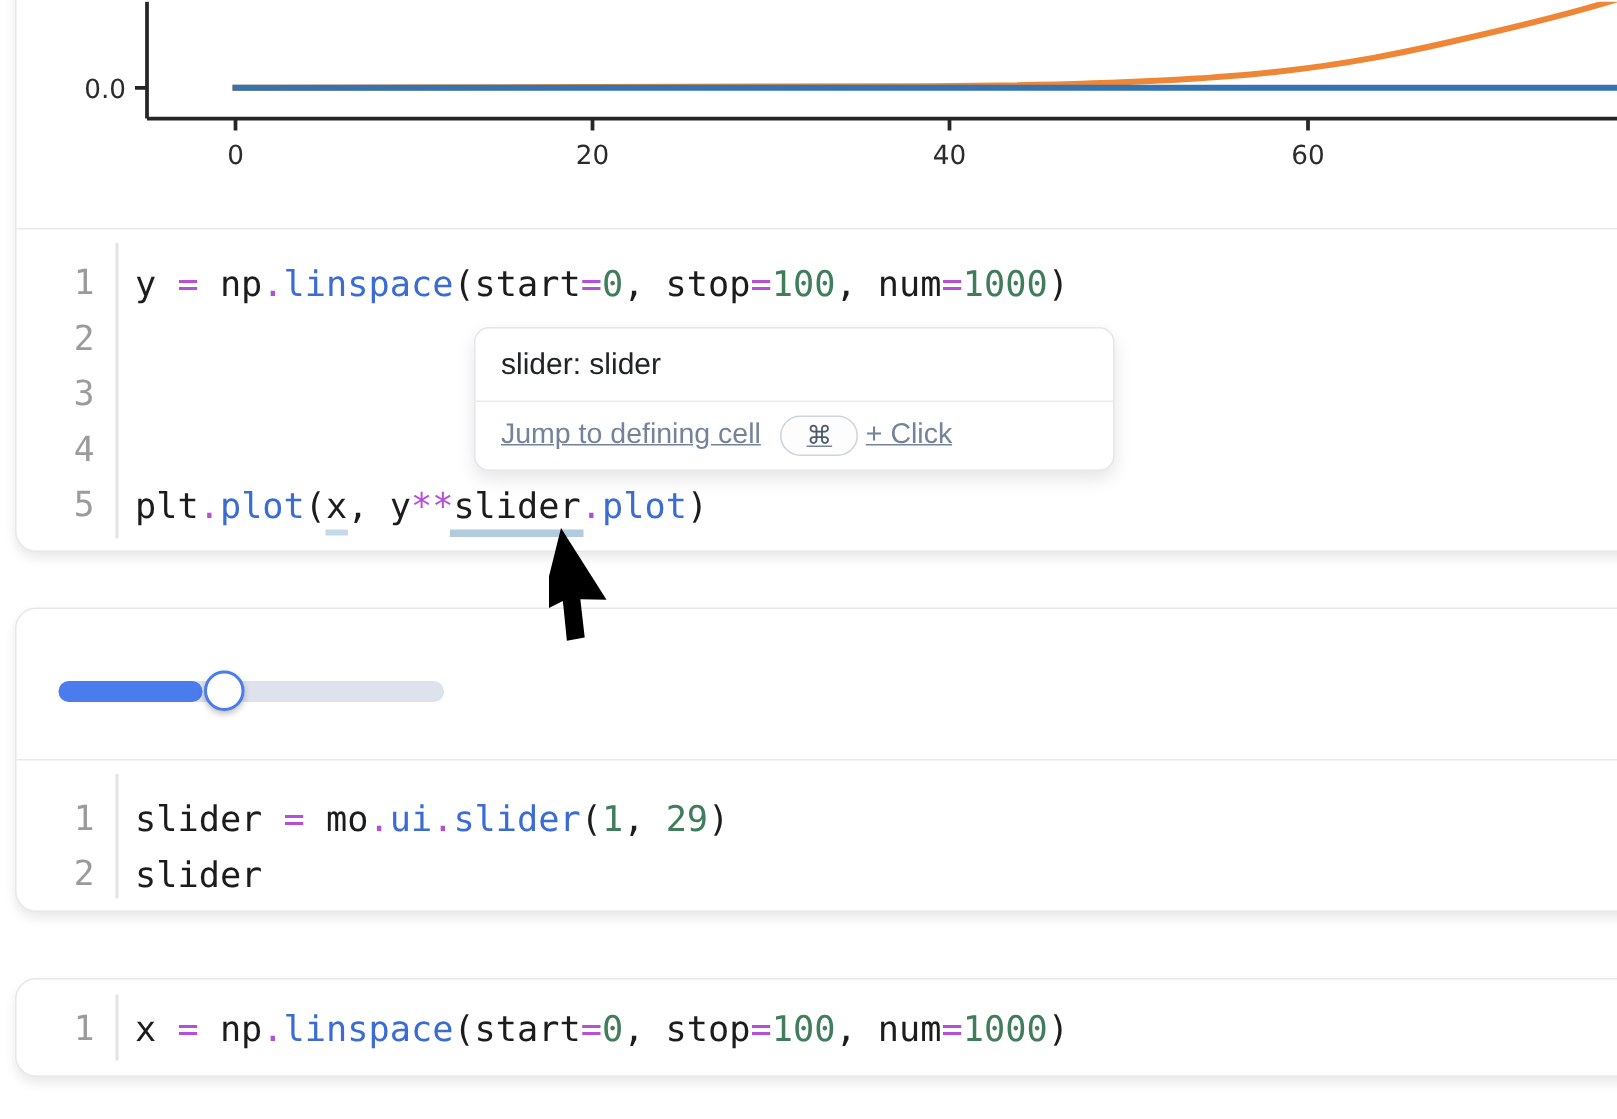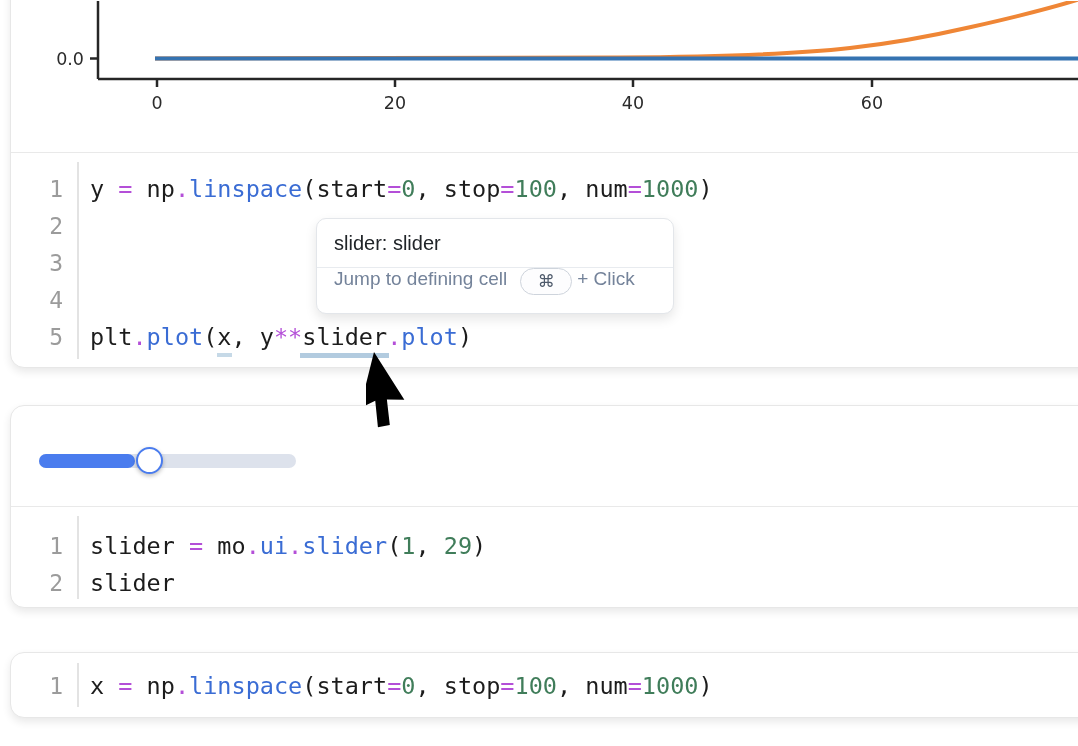--- a/index.html
+++ b/index.html
@@ -56,28 +56,28 @@
 
   
   .slider-wrap{position:absolute;left:28px;top:41px;width:257px;height:27px;}
   .slider-rail{position:absolute;left:0;top:6.5px;width:257px;height:14px;border-radius:7px;background:var(--slider-rail);}
   .slider-fill{position:absolute;left:0;top:6.5px;width:96px;height:14px;border-radius:7px;background:var(--slider-blue);}
   .slider-handle{position:absolute;left:96.5px;top:0;width:27px;height:27px;border-radius:50%;
     background:#fff;border:2.5px solid var(--slider-blue);box-shadow:0 2px 4px rgba(0,0,0,0.25);}
 
   
   .tooltip{
-    position:absolute;left:316px;top:218px;width:358px;height:96px;z-index:10;
+    position:absolute;left:316px;top:218px;width:427px;height:96px;z-index:10;
     background:#fff;border:1.5px solid #e3e6ea;border-radius:10px;
     box-shadow:0 5px 12px rgba(0,0,0,0.10);
   }
   .tooltip-title{height:49px;display:flex;align-items:center;padding-left:17px;
     font-size:20px;color:#202428;border-bottom:1.5px solid #e8ebef;}
-  .tooltip-action{height:44px;display:flex;align-items:flex-start;padding-left:17px;
-    font-size:19px;color:var(--tt-muted);}
+  .tooltip-action{height:44px;display:flex;align-items:center;padding-left:17px;
+    font-size:19px;color:var(--tt-muted);text-decoration:underline;}
   .kbd-pill{margin-left:13px;width:52px;height:27px;border:1.5px solid #ced4dc;border-radius:14px;
     background:#fdfdfe;display:flex;align-items:center;justify-content:center;
     font-size:17px;color:#4e5a6b;}
   .tooltip-suffix{margin-left:5px;}
 
   .cursor-svg{position:absolute;left:366px;top:349px;z-index:20;pointer-events:none;}
 
   .plot-svg text{font-family:"DejaVu Sans", sans-serif;font-size:17.5px;fill:#2b2b2b;}
 </style>
 </head>

